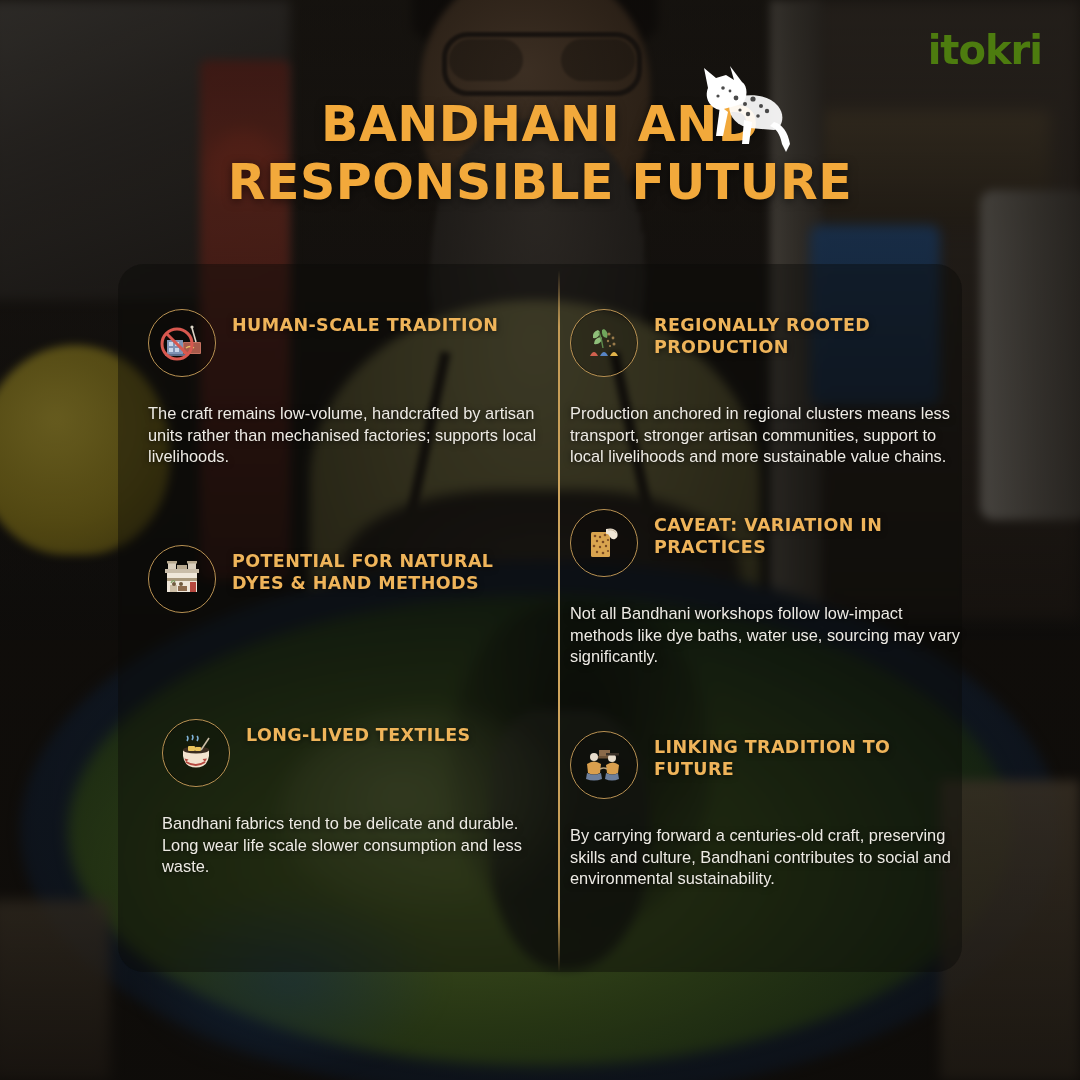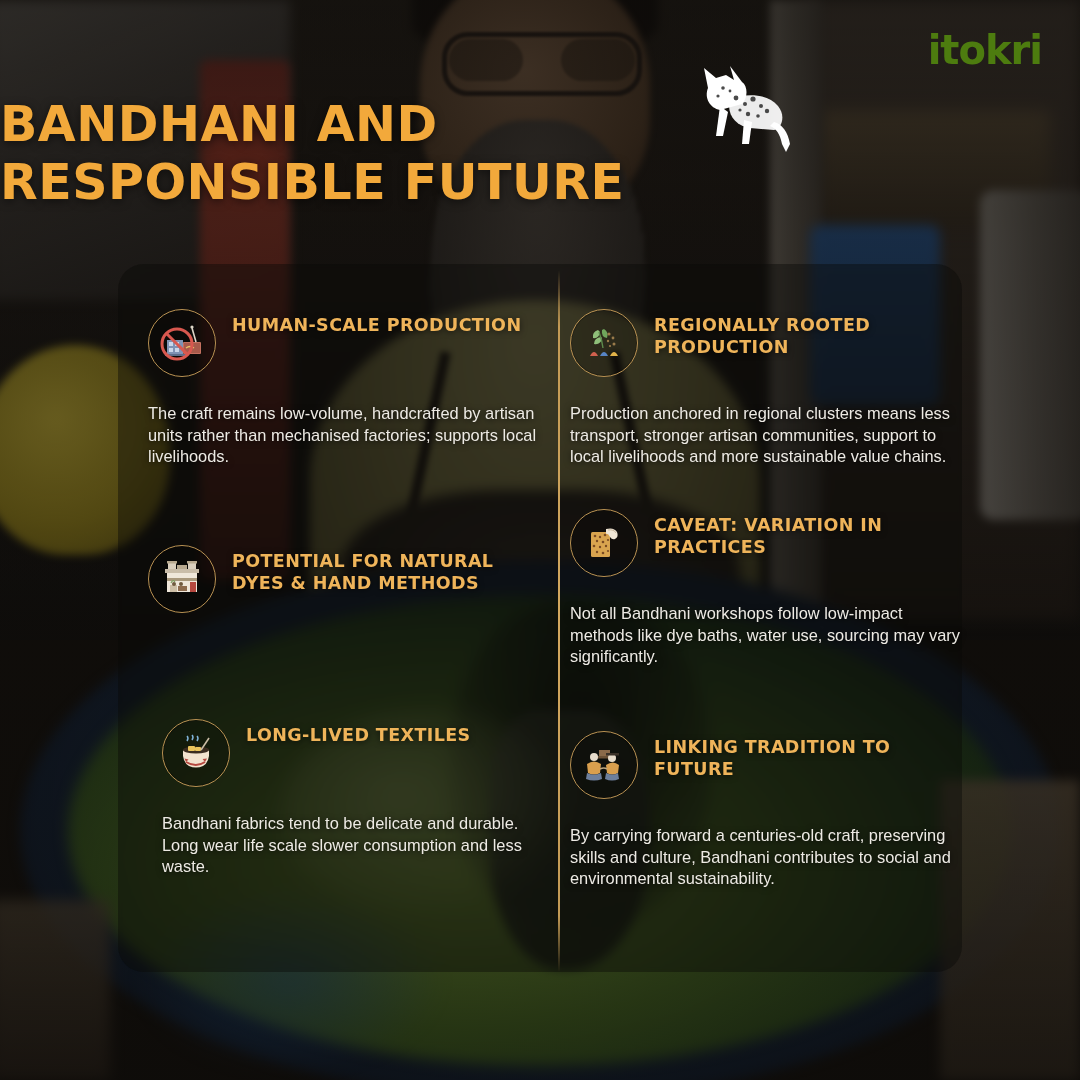--- a/index.html
+++ b/index.html
@@ -90,21 +90,21 @@
   .bg-plankL{position:absolute;left:-10px;top:900px;width:120px;height:180px;
     background:linear-gradient(180deg,#5b4e3b,#33291f);filter:blur(7px);opacity:.8;}
 
   .photo-dim{position:absolute;inset:0;
     background:linear-gradient(180deg,rgba(8,7,6,.62) 0%,rgba(8,7,6,.55) 22%,rgba(8,7,6,.50) 60%,rgba(8,7,6,.58) 100%);}
 
   
   .logo{position:absolute;right:38px;top:30px;font-size:40px;font-weight:700;letter-spacing:-1px;
     color:#4d7c0f;font-family:"DejaVu Sans",sans-serif;line-height:1;}
 
-  .title{position:absolute;left:0;right:0;top:96px;
+  .title{position:absolute;left:0;right:0;top:96px;text-align:center;
     color:#F2A93B;font-size:49px;font-weight:700;line-height:1.18;letter-spacing:.5px;
     font-family:"DejaVu Sans",sans-serif;text-shadow:0 2px 10px rgba(0,0,0,.55);}
   .cat{position:absolute;left:690px;top:58px;width:108px;height:100px;}
 
   
   .panel{position:absolute;left:118px;top:264px;width:844px;height:708px;
     border-radius:26px;background:rgba(10,9,8,.42);
     -webkit-backdrop-filter:blur(2px);backdrop-filter:blur(2px);}
   .divider{position:absolute;left:558px;top:270px;width:2px;height:702px;
     background:linear-gradient(180deg,rgba(200,150,70,0) 0%,#c39a55 8%,#d3a85f 50%,#c39a55 92%,rgba(200,150,70,0) 100%);}
@@ -216,21 +216,21 @@
             <rect x="8" y="20" width="16" height="14" fill="#7f93b5"></rect>
             <rect x="10" y="22" width="4" height="4" fill="#c9d6ea"></rect>
             <rect x="16" y="22" width="4" height="4" fill="#c9d6ea"></rect>
             <rect x="10" y="28" width="4" height="4" fill="#c9d6ea"></rect>
             <rect x="16" y="28" width="4" height="4" fill="#c9d6ea"></rect>
             <rect x="6" y="34" width="22" height="2" fill="#5d6e8c"></rect>
             <circle cx="18" cy="24" r="15" fill="none" stroke="#d8584f" stroke-width="3"></circle>
             <line x1="8" y1="14" x2="28" y2="34" stroke="#d8584f" stroke-width="3"></line>
           </svg>
         </div>
-        <div class="h-txt">HUMAN-SCALE PRODUCTION</div>
+        <div class="h-txt">HUMAN-SCALE TRADITION</div>
       </div>
       <div class="body-txt">The craft remains low-volume, handcrafted by artisan units rather than mechanised factories; supports local livelihoods.</div>
     </div>
 
     <div class="card c2">
       <div class="card-head">
         <div class="ring">
           <svg width="46" height="46" viewBox="0 0 46 46">
             <path d="M17 10 q-6 2 -5 8 q6 1 7-6 Z" fill="#8fbf7a"></path>
             <path d="M20 17 q-7 1 -7 7 q7 1 8-6 Z" fill="#8fbf7a"></path>

